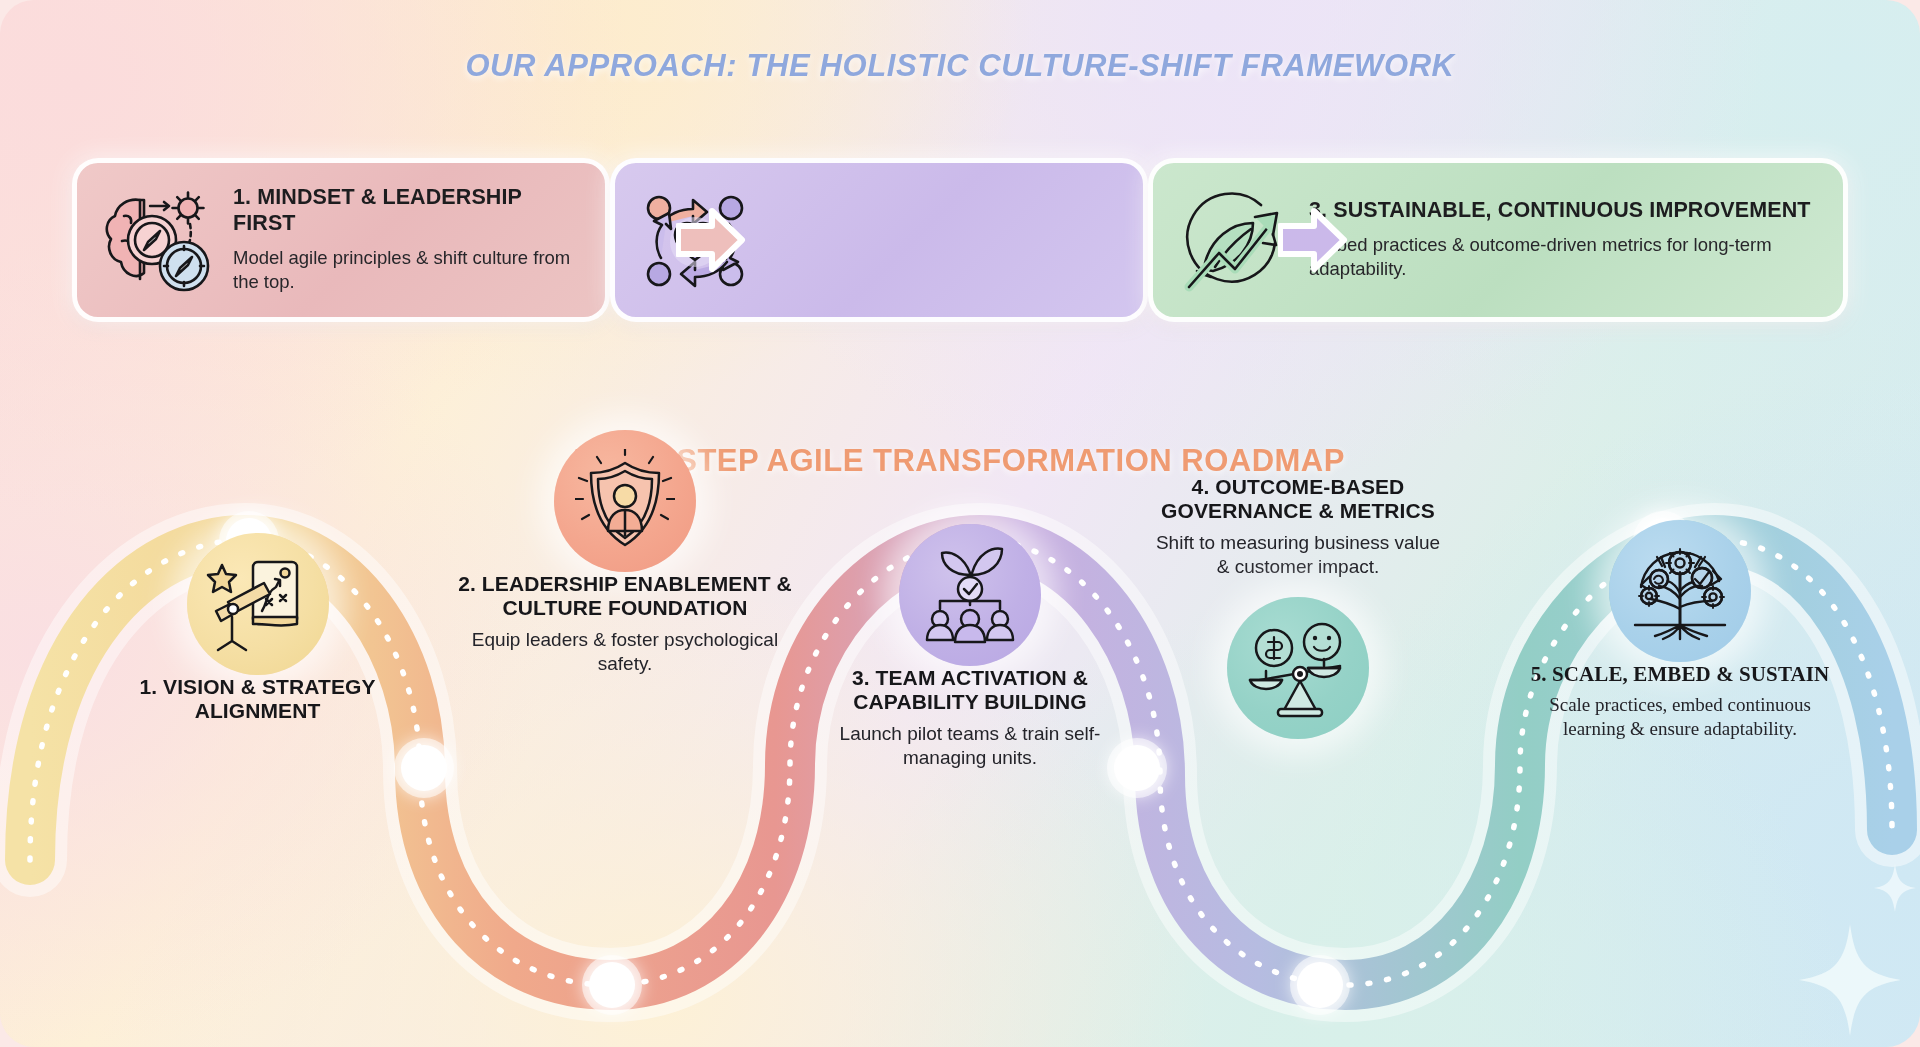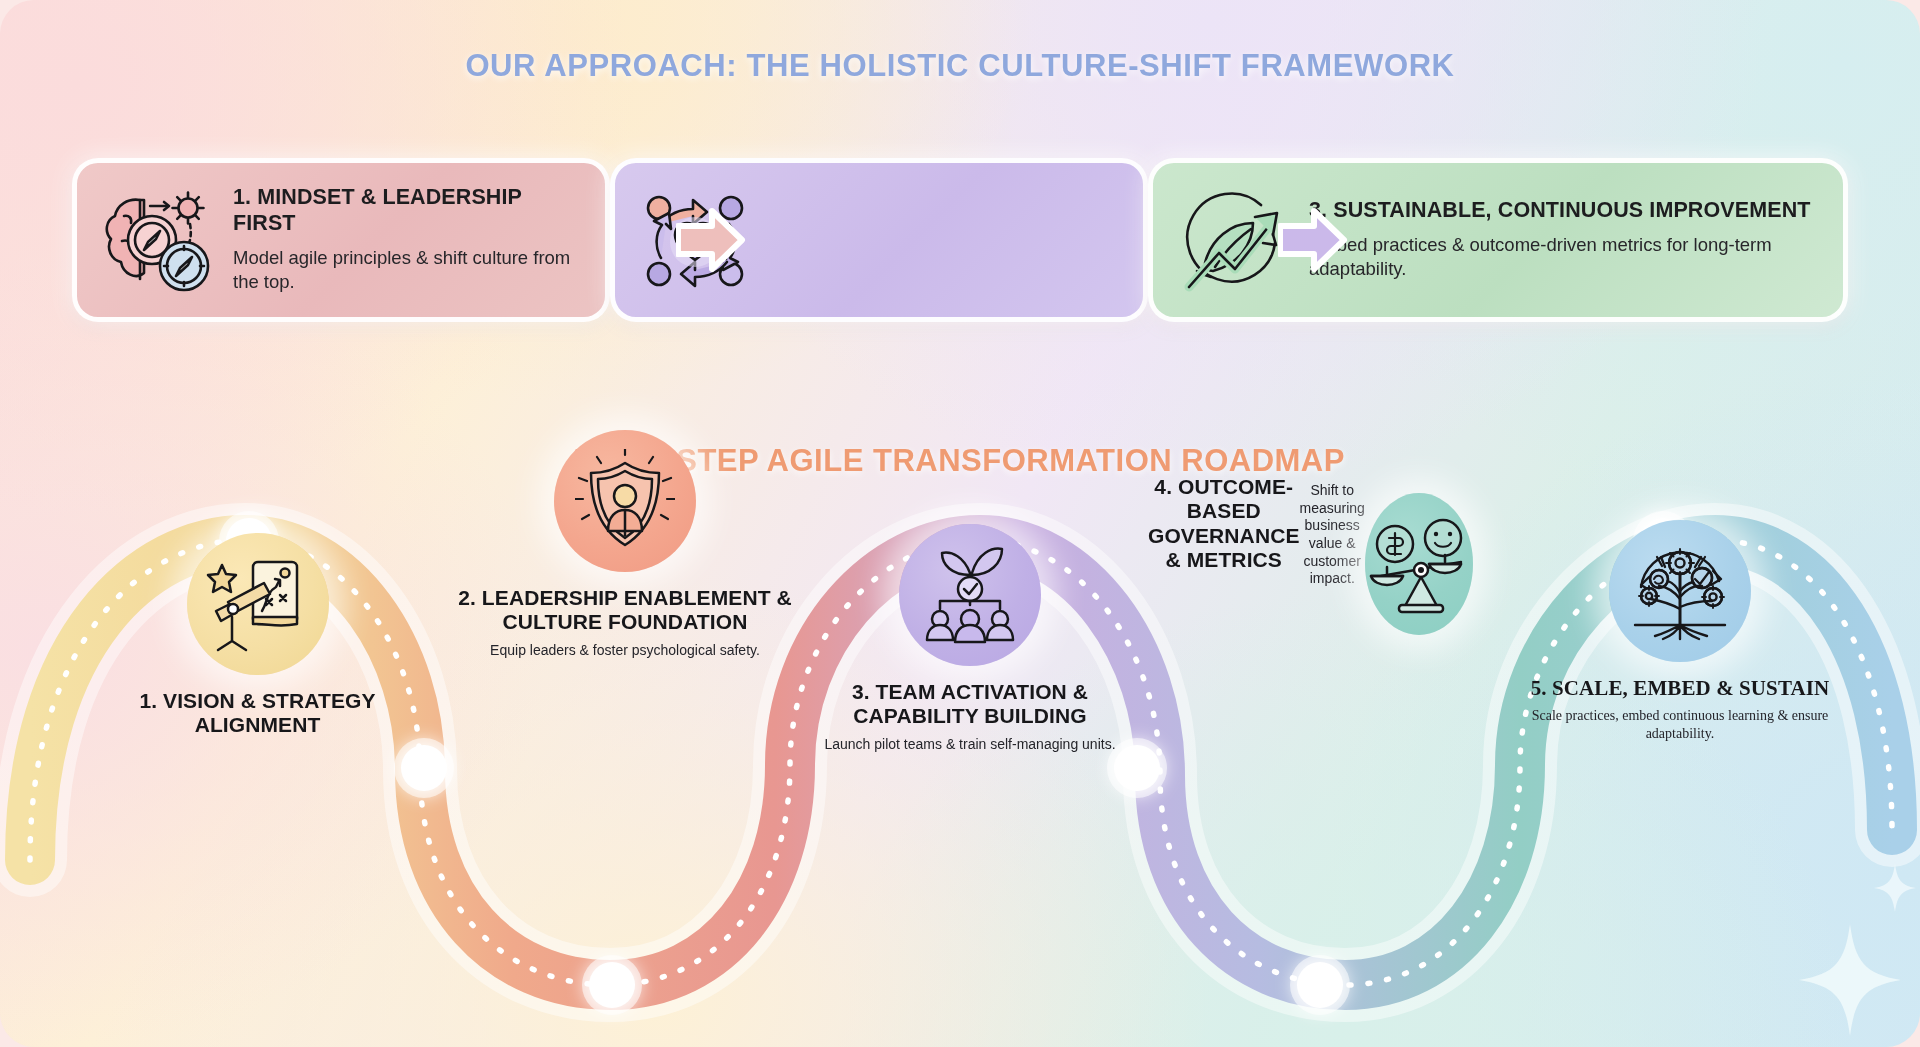--- a/index.html
+++ b/index.html
@@ -31,20 +31,21 @@
   }
   .sparkle{ position:absolute; pointer-events:none; }
 
   
   .head-wrap{ position:absolute; left:0; right:0; text-align:center; }
   #framework-title{
     top:48px;
     font-size:31px; font-weight:700; letter-spacing:.6px;
     color:#8fa8dd;
     text-shadow:0 2px 7px rgba(255,255,255,.85);
+    font-style:italic;
   }
   #roadmap-title{
     top:443px;
     font-size:31px; font-weight:700; letter-spacing:.5px;
     color:#ef9b72;
     text-shadow:0 2px 7px rgba(255,255,255,.85);
   }
 
   
   #pillars{ position:absolute; top:158px; left:72px; width:1776px; height:164px;
@@ -85,22 +86,22 @@
   .step-icon{
     width:142px; height:142px; border-radius:50%;
     margin:0 auto; display:flex; align-items:center; justify-content:center;
     box-shadow:0 0 30px 16px rgba(255,255,255,.62);
   }
   .s1 .step-icon{ background:radial-gradient(circle at 38% 32%,#fbe8b6 0%,#f5dfa4 55%,#f0d691 100%); }
   .s2 .step-icon{ background:radial-gradient(circle at 38% 32%,#f7b8a0 0%,#f4a68e 55%,#f09a83 100%); }
   .s3 .step-icon{ background:radial-gradient(circle at 38% 32%,#cfc2ec 0%,#c0b0e6 55%,#b8a7e3 100%); }
   .s4 .step-icon{ background:radial-gradient(circle at 38% 32%,#a8dcd2 0%,#95d2c7 55%,#8ccfc3 100%); }
   .s5 .step-icon{ background:radial-gradient(circle at 38% 32%,#bcdcf0 0%,#a9d1ea 55%,#a0cbe8 100%); }
-  .step-h{ margin-top:14px; font-size:21px; font-weight:700; color:#17171a; line-height:1.16; letter-spacing:.1px; }
-  .step-p{ margin-top:7px; font-size:14px; color:#24242a; line-height:1.26; }
+  .step-h{ font-size:21px; font-weight:700; color:#17171a; line-height:1.16; letter-spacing:.1px; }
+  .step-p{ margin-top:7px; font-size:19px; color:#24242a; line-height:1.26; }
 </style>
 </head>
 <body>
 
 <div id="bg-base"></div>
 <div id="bg-noise"></div>
 
 <svg class="sparkle" style="left:1795px; top:920px;" width="110" height="120" viewBox="0 0 110 120">
   <path d="M55 4 C60 42 70 54 106 60 C70 66 60 78 55 116 C50 78 40 66 4 60 C40 54 50 42 55 4 Z" fill="#eef8fb" opacity=".92"></path>
 </svg>
@@ -295,21 +296,21 @@
           <path d="M39 97 C39 85 46 80 54 80 C62 80 69 85 69 97 Z" fill="#c8b9ec"></path>
           <circle cx="84" cy="74" r="8" fill="#d3c7ef"></circle>
           <path d="M71 95 C71 85 77 80 84 80 C91 80 97 85 97 95 Z" fill="#d3c7ef"></path>
         </g>
       </svg>
     </div>
     <div class="step-h">3. TEAM ACTIVATION &amp; CAPABILITY BUILDING</div>
     <div class="step-p">Launch pilot teams &amp; train self-managing units.</div>
   </div>
 
-  <div class="step s4" style="left:1148px; top:-25px; width:300px; display:flex; flex-direction:row;">
+  <div class="step s4" style="left:1148px; top:-25px; width:300px; display:flex; flex-direction:column;">
     <div class="step-h" style="margin-top:0;">4. OUTCOME-BASED GOVERNANCE &amp; METRICS</div>
     <div class="step-p">Shift to measuring business value &amp; customer impact.</div>
     <div class="step-icon" style="margin-top:18px;">
       <svg width="108" height="100" viewBox="0 0 108 100">
         <g fill="none" stroke="#17171a" stroke-width="2.5" stroke-linecap="round" stroke-linejoin="round">
           <circle cx="30" cy="30" r="18" fill="#b4ded4"></circle>
           <path d="M30 19 v22 M24 24 h10 a4 4 0 0 1 0 8 h-8 a4 4 0 0 0 0 8 h10" stroke-width="2.2"></path>
           <circle cx="78" cy="24" r="18" fill="#b4ded4"></circle>
           <circle cx="71" cy="20" r="2.2" fill="#17171a" stroke="none"></circle>
           <circle cx="85" cy="20" r="2.2" fill="#17171a" stroke="none"></circle>

